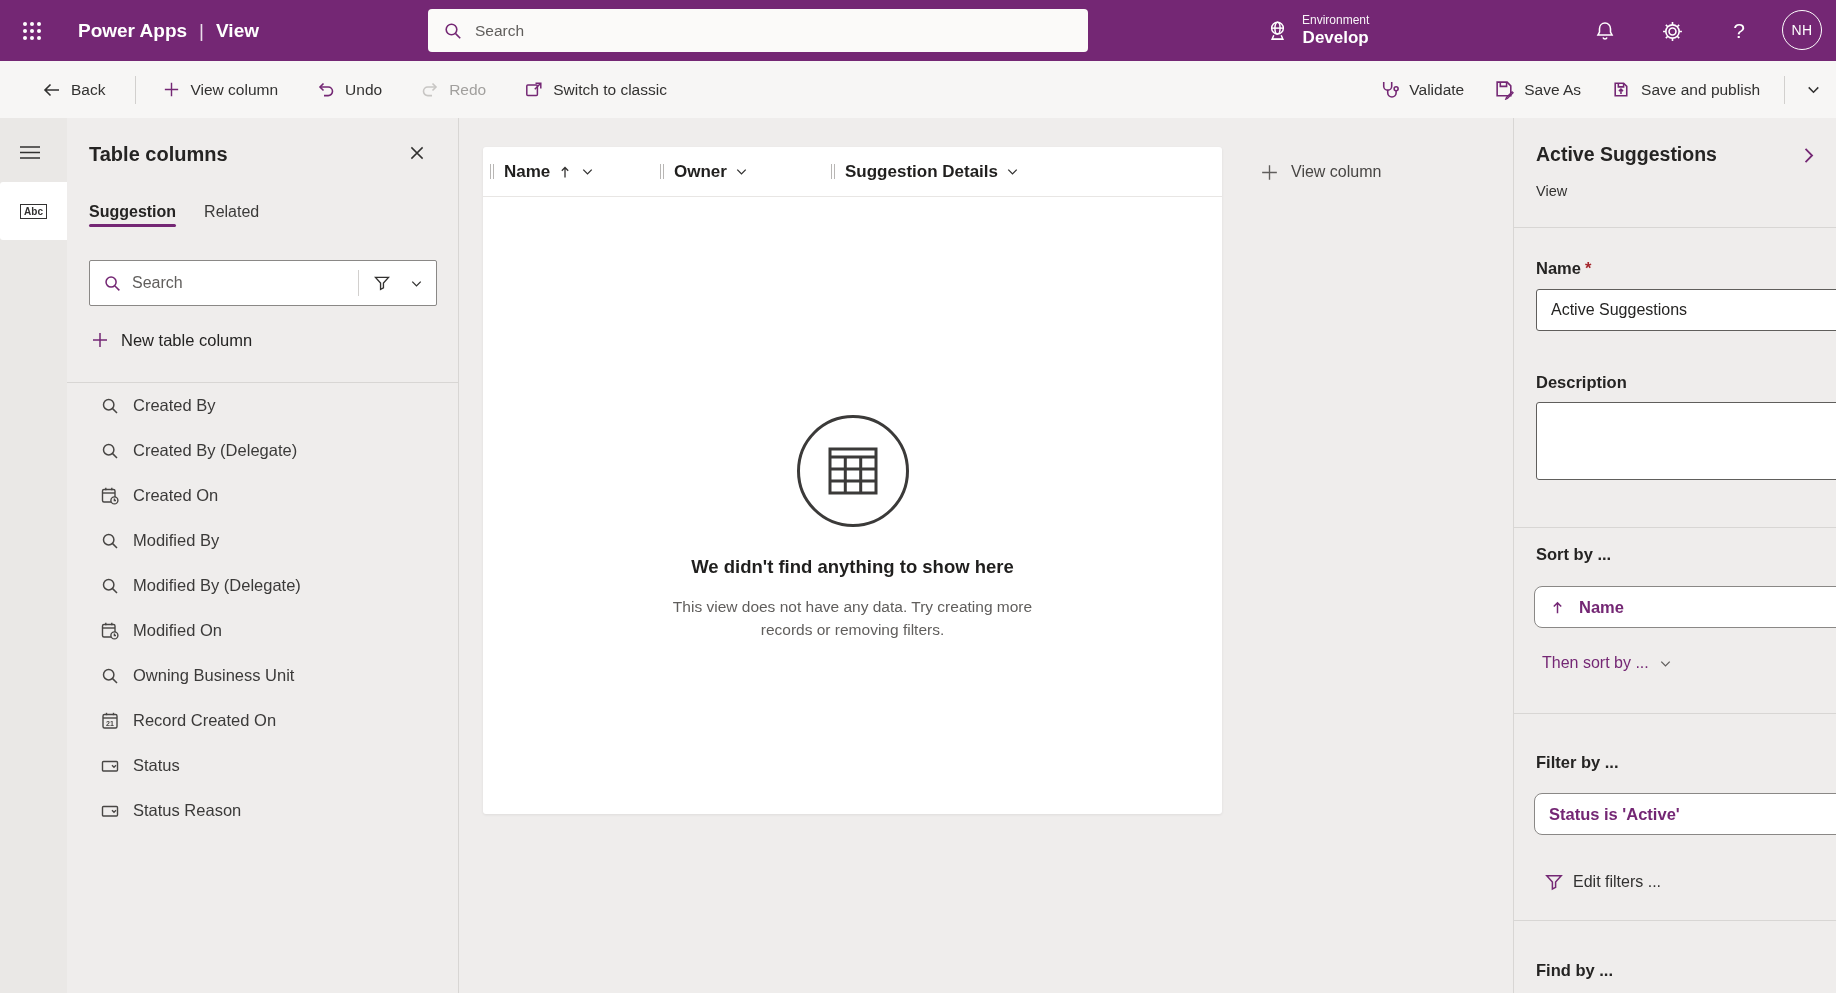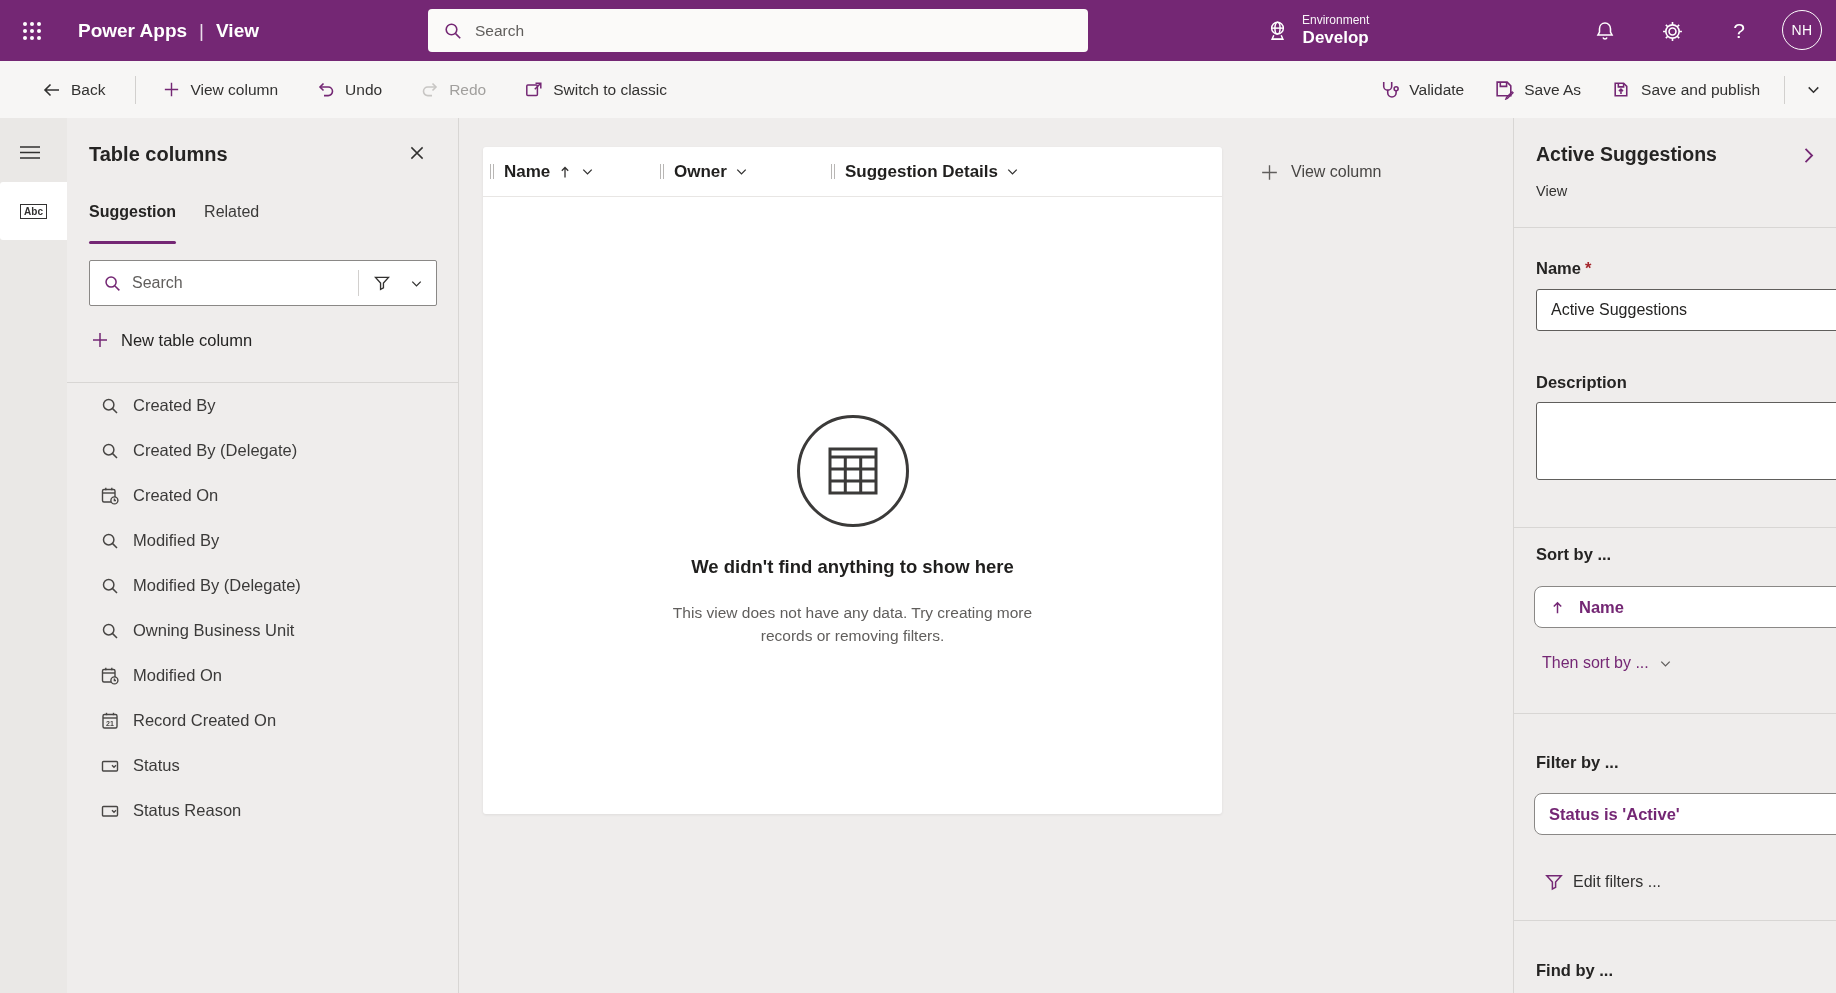--- a/index.html
+++ b/index.html
@@ -53,21 +53,21 @@
   .rail{width:67px;background:#eae8e6;position:relative;flex:none;}
   .rail .burger{position:absolute;left:16px;top:22px;width:34px;height:26px;color:#323130;}
   .rail .tile{position:absolute;left:0;top:64px;width:67px;height:58px;background:#fff;border-radius:3px 0 0 3px;display:flex;align-items:center;justify-content:center;}
   .abc-box{border:1.6px solid #323130;font-size:10px;font-weight:600;padding:1px 3px;color:#323130;}
 
   
   .lpanel{width:392px;flex:none;position:relative;border-right:1px solid var(--line);}
   .lp-title{position:absolute;left:22px;top:25px;font-size:20px;font-weight:700;}
   .lp-close{position:absolute;right:32px;top:26px;color:#323130;}
   .tabs{position:absolute;left:22px;top:85px;display:flex;gap:28px;font-size:16px;}
-  .tab{position:relative;padding-bottom:23px;color:#3b3a39;}
+  .tab{position:relative;padding-bottom:6px;color:#3b3a39;}
   .tab.active{font-weight:700;color:var(--text);}
   .tab.active::after{content:"";position:absolute;left:0;right:0;bottom:0;height:3px;background:var(--brand);border-radius:2px;}
   .lp-search{position:absolute;left:22px;top:142px;width:348px;height:46px;background:#fff;border:1px solid #8a8886;border-radius:2px;display:flex;align-items:center;padding:0 8px 0 13px;gap:10px;}
   .lp-search input{border:none;outline:none;flex:1;font-size:16px;color:var(--text);min-width:0;font-family:inherit;}
   .lp-search input::placeholder{color:var(--text2);}
   .lp-search .vsep{width:1px;height:26px;background:#d2d0ce;}
   .lp-search .fbtn{display:flex;align-items:center;color:#323130;gap:4px;padding:0 4px;}
   .new-col{position:absolute;left:23px;top:212px;display:flex;align-items:center;gap:11px;font-size:16.5px;color:var(--text);}
   .new-col .ic{color:var(--brand);}
   .lp-divider{position:absolute;left:0;right:0;top:264px;height:1px;background:var(--line);}
@@ -82,21 +82,21 @@
   .gcell{display:flex;align-items:center;gap:7px;font-size:17px;}
   .gcell .grip{width:4px;height:15px;border-left:1px solid #b8b6b4;border-right:1px solid #b8b6b4;margin-right:3px;}
   .gcell b{font-weight:700;color:#201f1e;}
   .gcell .chev, .gcell .sortarrow{color:#323130;}
   .gcell.c1{width:170px;}
   .gcell.c2{width:171px;}
   .view-col-btn{position:absolute;left:800px;top:29px;height:50px;display:flex;align-items:center;gap:11px;font-size:16px;color:#484644;}
   .view-col-btn .ic{color:#605e5c;}
   .empty{position:absolute;left:0;right:0;top:268px;display:flex;flex-direction:column;align-items:center;text-align:center;}
   .empty .circle{width:112px;height:112px;border:3px solid #3b3a39;border-radius:50%;display:flex;align-items:center;justify-content:center;margin-bottom:29px;}
-  .empty .etitle{font-size:18.5px;font-weight:700;color:#201f1e;margin-bottom:23px;}
+  .empty .etitle{font-size:18.5px;font-weight:700;color:#201f1e;margin-bottom:17px;}
   .empty .eline{font-size:15.5px;color:var(--text2);line-height:23px;}
 
   
   .rpanel{width:323px;flex:none;position:relative;border-left:1px solid var(--line);background:var(--bg);}
   .rp-title{position:absolute;left:22px;top:25px;font-size:19.5px;font-weight:700;}
   .rp-chev{position:absolute;right:18px;top:28px;color:var(--brand);}
   .rp-sub{position:absolute;left:22px;top:65px;font-size:14.5px;color:#323130;}
   .rp-div{position:absolute;left:0;right:0;height:1px;background:var(--line);}
   .rp-label{position:absolute;left:22px;font-size:16.5px;font-weight:600;color:var(--text);}
   .req{color:var(--required);margin-left:4px;font-weight:600;}
@@ -363,39 +363,39 @@
           <span class="ic">
             <svg width="20" height="20" viewBox="0 0 20 20" fill="none" stroke="currentColor" stroke-width="1.5">
               <circle cx="8.7" cy="8.7" r="5.2"></circle>
               <line x1="12.6" y1="12.6" x2="17" y2="17"></line>
             </svg>
           </span>
           <span>Modified By (Delegate)</span>
         </div>
         <div class="col-row">
           <span class="ic">
-            <svg width="20" height="20" viewBox="0 0 20 20" fill="none" stroke="currentColor" stroke-width="1.5">
-              <circle cx="8.7" cy="8.7" r="5.2"></circle>
-              <line x1="12.6" y1="12.6" x2="17" y2="17"></line>
-            </svg>
-          </span>
-          <span>Owning Business Unit</span>
-        </div>
-        <div class="col-row">
-          <span class="ic">
             <svg width="20" height="20" viewBox="0 0 20 20" fill="none" stroke="currentColor" stroke-width="1.4">
               <rect x="2.5" y="3.5" width="12.5" height="12.5" rx="1.5"></rect>
               <line x1="2.5" y1="7" x2="15" y2="7"></line>
               <line x1="5.8" y1="1.8" x2="5.8" y2="4.2"></line>
               <line x1="11.8" y1="1.8" x2="11.8" y2="4.2"></line>
               <circle cx="14.4" cy="14.4" r="3.5" fill="#efedec"></circle>
               <path d="M14.4 12.6v1.9h1.6"></path>
             </svg>
           </span>
           <span>Modified On</span>
+        </div>
+        <div class="col-row">
+          <span class="ic">
+            <svg width="20" height="20" viewBox="0 0 20 20" fill="none" stroke="currentColor" stroke-width="1.5">
+              <circle cx="8.7" cy="8.7" r="5.2"></circle>
+              <line x1="12.6" y1="12.6" x2="17" y2="17"></line>
+            </svg>
+          </span>
+          <span>Owning Business Unit</span>
         </div>
         <div class="col-row">
           <span class="ic">
             <svg width="20" height="20" viewBox="0 0 20 20" fill="none" stroke="currentColor" stroke-width="1.4">
               <rect x="3" y="3.5" width="14" height="13.5" rx="1.5"></rect>
               <line x1="3" y1="7" x2="17" y2="7"></line>
               <line x1="6.5" y1="1.8" x2="6.5" y2="4.2"></line>
               <line x1="13.5" y1="1.8" x2="13.5" y2="4.2"></line>
               <text x="10" y="14.8" font-size="7" text-anchor="middle" fill="currentColor" stroke="none" font-weight="bold">21</text>
             </svg>

